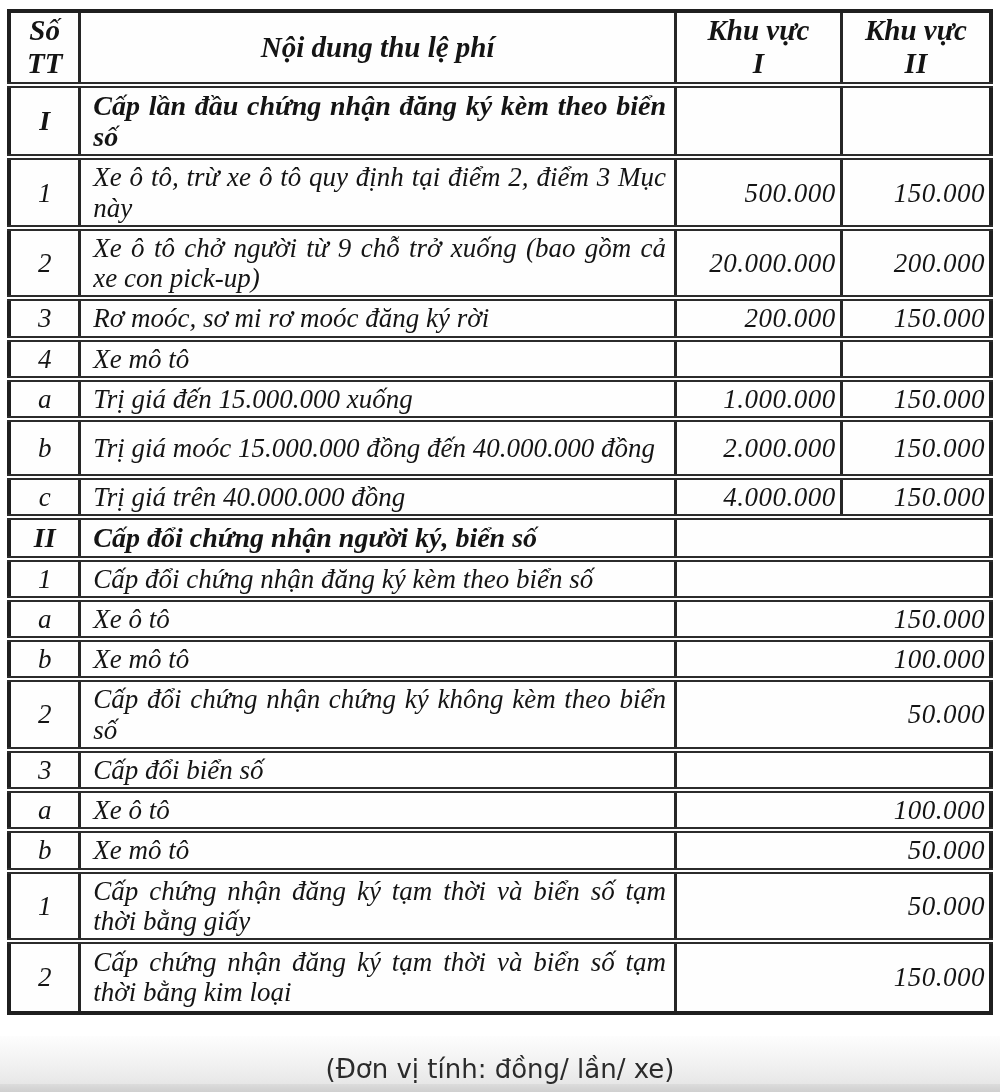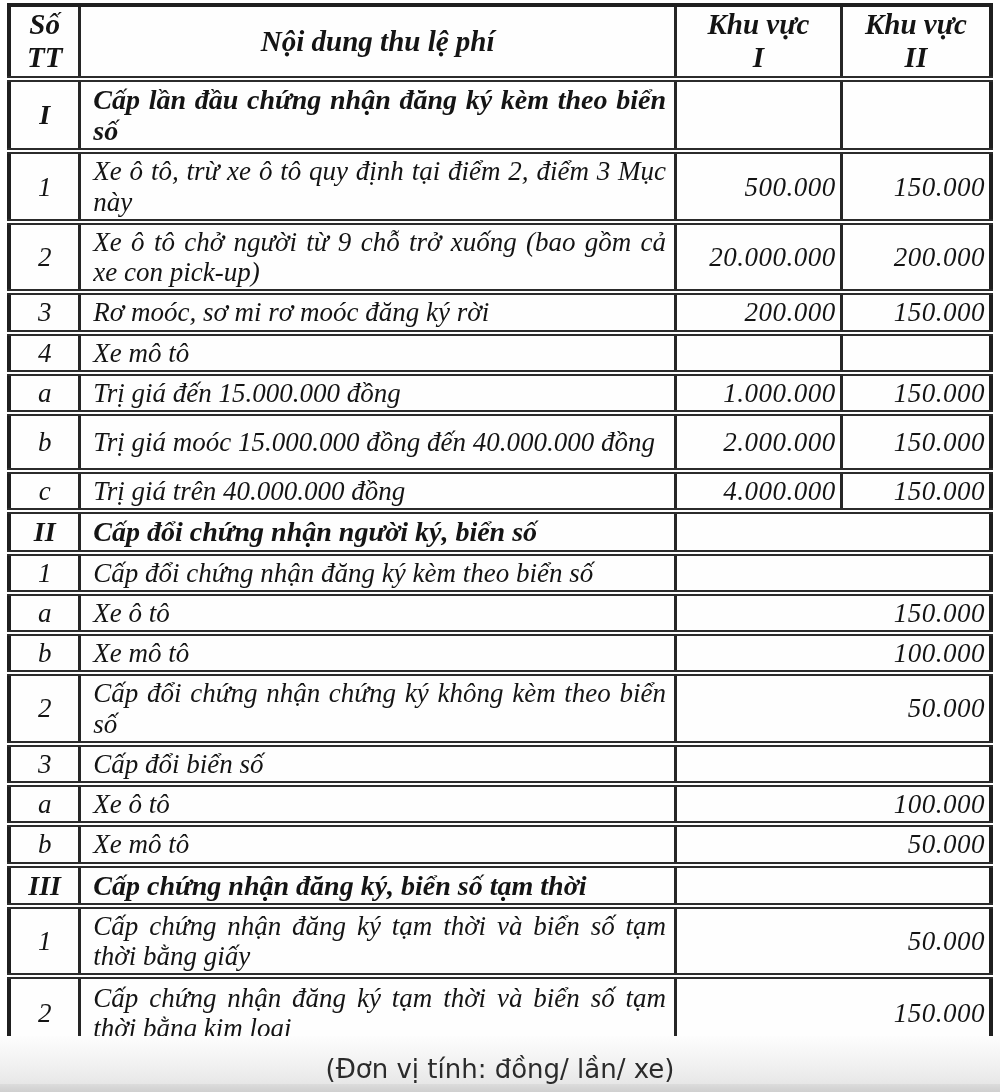--- a/index.html
+++ b/index.html
@@ -4,21 +4,21 @@
 <style>
   html, body { margin: 0; padding: 0; }
   body {
     width: 1000px; height: 1092px;
     background: #ffffff;
     position: relative;
     overflow: hidden;
     font-family: "Liberation Serif", "DejaVu Serif", serif;
   }
   .scan-wrap {
-    position: absolute; left: 7px; top: 3px; width: 986px;
+    position: absolute; left: 7px; top: 9px; width: 986px;
   }
   table.fee-table {
     width: 100%;
     border-collapse: collapse;
     border: 4px solid #1f1f1f;
     background: #fefefe;
     color: #141414;
     font-style: italic;
   }
   .fee-table col.col-no   { width: 71px; }
@@ -115,21 +115,21 @@
           <td class="c-val">150.000</td>
         </tr>
         <tr style="height: 30px;">
           <td class="c-no">4</td>
           <td class="c-text">Xe mô tô</td>
           <td class="c-val"></td>
           <td class="c-val"></td>
         </tr>
         <tr style="height: 32px;">
           <td class="c-no">a</td>
-          <td class="c-text">Trị giá đến 15.000.000 đồng</td>
+          <td class="c-text">Trị giá đến 15.000.000 xuống</td>
           <td class="c-val">1.000.000</td>
           <td class="c-val">150.000</td>
         </tr>
         <tr style="height: 58px;">
           <td class="c-no">b</td>
           <td class="c-text">Trị giá moóc 15.000.000 đồng đến 40.000.000 đồng</td>
           <td class="c-val">2.000.000</td>
           <td class="c-val">150.000</td>
         </tr>
         <tr style="height: 32px;">
@@ -170,25 +170,20 @@
         </tr>
         <tr style="height: 30px;">
           <td class="c-no">a</td>
           <td class="c-text">Xe ô tô</td>
           <td class="c-val" colspan="2">100.000</td>
         </tr>
         <tr style="height: 32px;">
           <td class="c-no">b</td>
           <td class="c-text">Xe mô tô</td>
           <td class="c-val" colspan="2">50.000</td>
-        </tr>
-        <tr class="section" style="height: 36px;">
-          <td class="c-no">III</td>
-          <td class="c-text">Cấp chứng nhận đăng ký, biển số tạm thời</td>
-          <td class="c-val" colspan="2"></td>
         </tr>
         <tr style="height: 60px;">
           <td class="c-no">1</td>
           <td class="c-text">Cấp chứng nhận đăng ký tạm thời và biển số tạm thời bằng giấy</td>
           <td class="c-val" colspan="2">50.000</td>
         </tr>
         <tr style="height: 72px;">
           <td class="c-no">2</td>
           <td class="c-text">Cấp chứng nhận đăng ký tạm thời và biển số tạm thời bằng kim loại</td>
           <td class="c-val" colspan="2">150.000</td>

